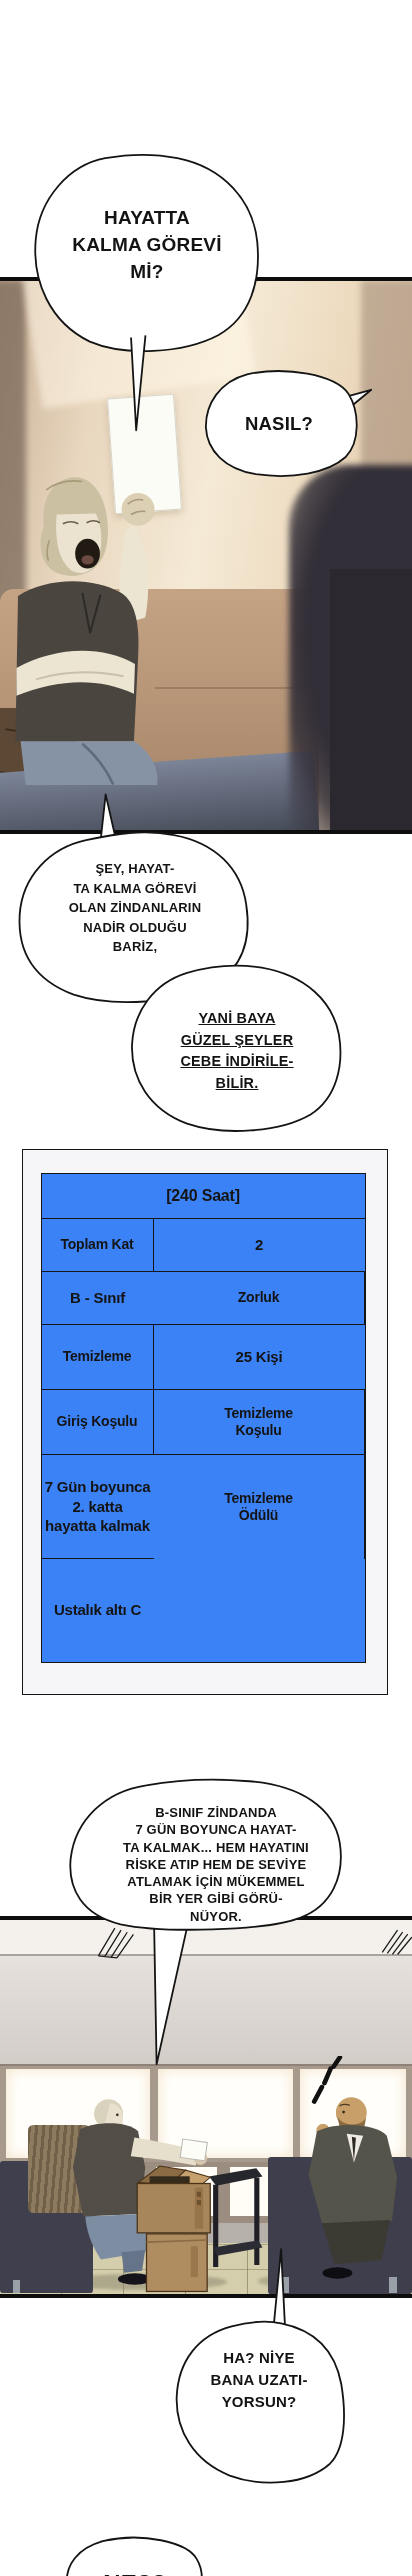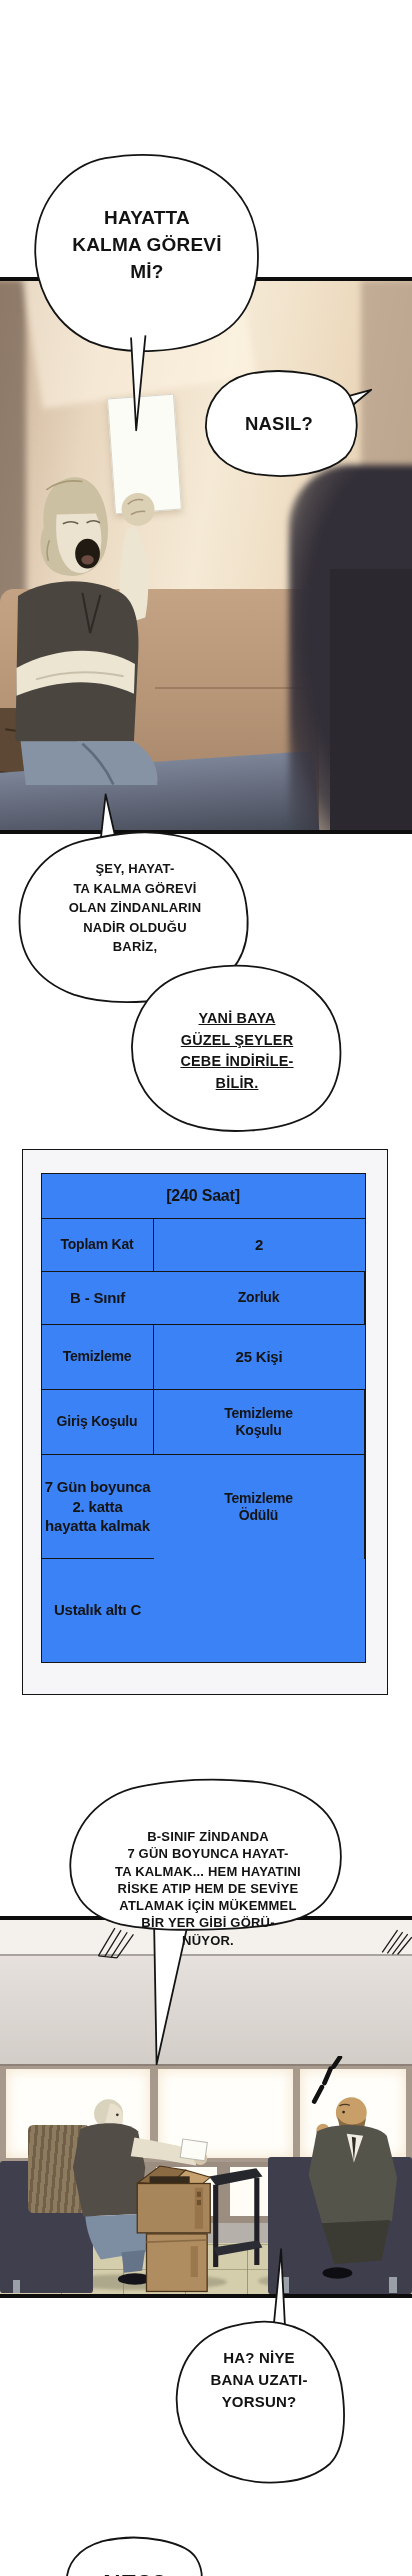--- a/index.html
+++ b/index.html
@@ -226,21 +226,21 @@
   </svg>
   <div class="bt" style="left:237px;top:1008px;width:196px;font-size:14.4px;line-height:1.5;text-decoration:underline;">YANİ BAYA
 GÜZEL ŞEYLER
 CEBE İNDİRİLE-
 BİLİR.</div>
 
   <svg class="speech" style="left:64px;top:1776px;" width="284" height="296" viewBox="0 0 552 575">
     <path d="M175,280 L180,560 L243,277"></path>
     <path d="M160,18 C80,30 22,85 13,160 C7,220 36,270 110,288 C190,305 390,302 460,275 C520,252 546,195 536,130 C525,62 460,18 360,10 C290,4 215,8 160,18 Z"></path>
   </svg>
-  <div class="bt" style="left:208px;top:1804px;width:268px;font-size:13px;line-height:1.33;margin-top:24px;">B-SINIF ZİNDANDA
+  <div class="bt" style="left:216px;top:1804px;width:268px;font-size:13px;line-height:1.33;">B-SINIF ZİNDANDA
 7 GÜN BOYUNCA HAYAT-
 TA KALMAK... HEM HAYATINI
 RİSKE ATIP HEM DE SEVİYE
 ATLAMAK İÇİN MÜKEMMEL
 BİR YER GİBİ GÖRÜ-
 NÜYOR.</div>
 
   <svg class="speech" style="left:170px;top:2245px;" width="180" height="242" viewBox="0 0 350 470">
     <path d="M201,164 L216,8 L224,166"></path>
     <path d="M120,158 C55,175 16,225 13,295 C11,360 46,420 116,448 C181,472 266,465 311,425 C341,395 343,330 333,270 C321,205 281,165 216,152 C181,145 150,150 120,158 Z"></path>

